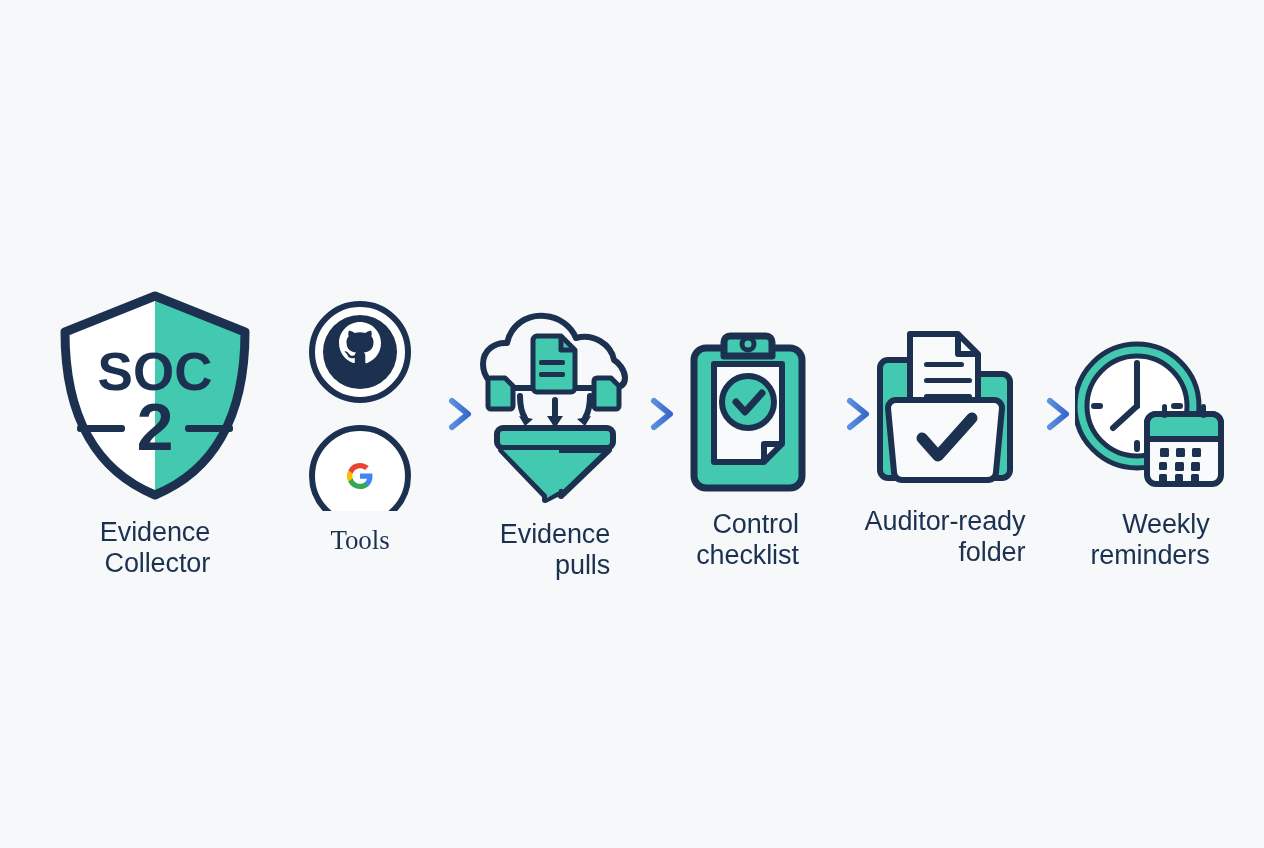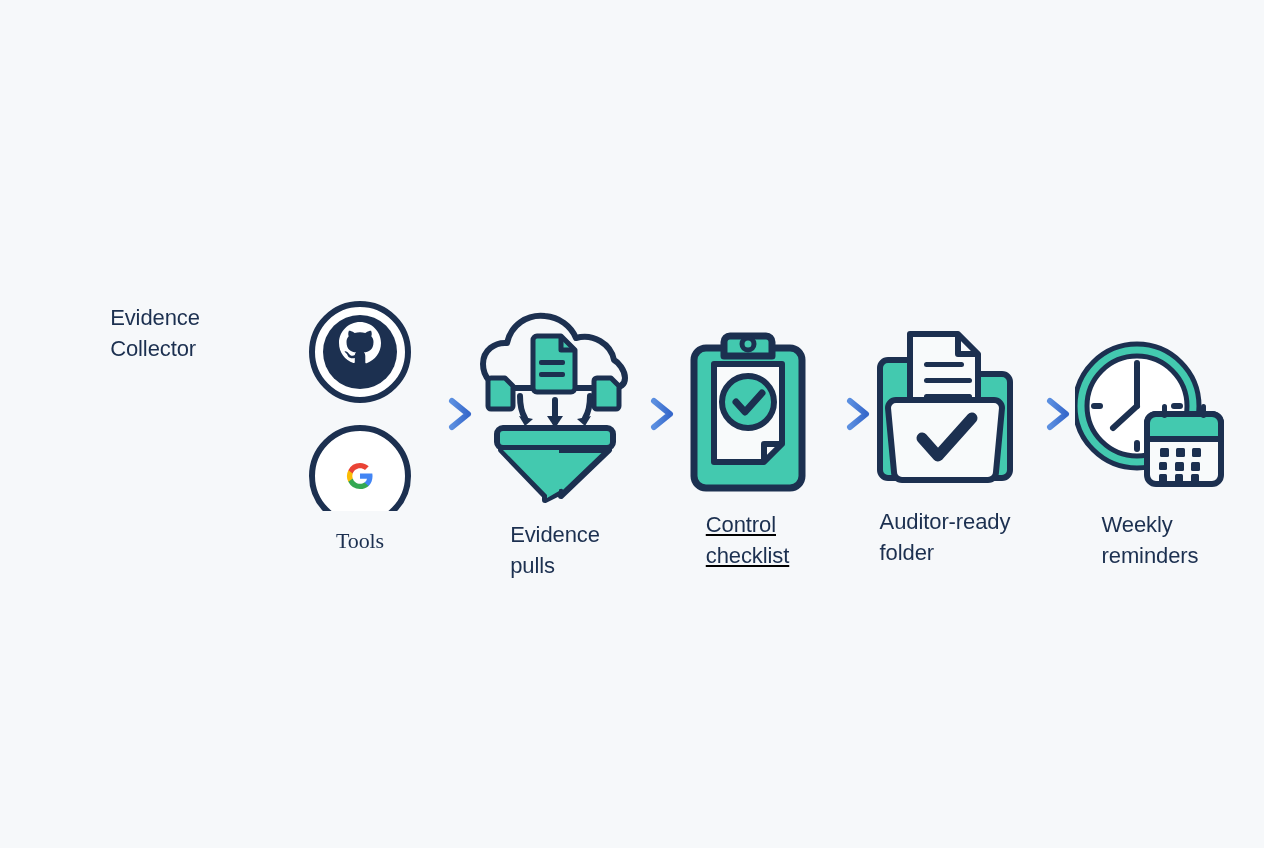--- a/index.html
+++ b/index.html
@@ -35,33 +35,33 @@
     flex-direction: column;
     align-items: center;
   }
   .node-art {
     display: flex;
     align-items: center;
     justify-content: center;
   }
   .node-label {
     margin-top: 14px;
-    font-size: 22px;
+    font-size: 27px;
     line-height: 31px;
     color: #1c3050;
-    text-align: left;
+    text-align: right;
     white-space: pre-line;
     letter-spacing: -0.1px;
   }
 
   
   .n-shield   { left: 40px;   top: 288px; width: 230px; }
   .n-tools    { left: 280px;  top: 296px; width: 160px; font-family: Liberation Serif, serif; }
   .n-pulls    { left: 465px;  top: 300px; width: 180px; }
-  .n-check    { left: 660px;  top: 330px; width: 175px; text-decoration: underline; }
+  .n-check    { left: 660px;  top: 330px; width: 175px; }
   .n-folder   { left: 855px;  top: 322px; width: 180px; }
   .n-clock    { left: 1060px; top: 340px; width: 180px; }
 
   
   .arrow {
     position: absolute;
     top: 392px;
     width: 56px;
     height: 44px;
   }
@@ -69,20 +69,44 @@
   .a2 { left: 622px; }
   .a3 { left: 818px; }
   .a4 { left: 1018px; }
 </style>
 </head>
 <body>
 
 <div id="flow">
 
   <div class="node n-shield">
+    <div class="node-art">
+      <svg width="200" height="215" viewBox="0 0 200 215" aria-hidden="true">
+        <defs>
+          <clipPath id="shieldClip">
+            <path d="M100 8 L190 44 C190 132 156 184 100 207 C44 184 10 132 10 44 Z"></path>
+          </clipPath>
+        </defs>
+
+        <path d="M100 8 L190 44 C190 132 156 184 100 207 C44 184 10 132 10 44 Z" fill="#ffffff"></path>
+
+        <g clip-path="url(#shieldClip)">
+          <rect x="100" y="0" width="100" height="215" fill="#43c9af"></rect>
+        </g>
+
+        <path d="M100 8 L190 44 C190 132 156 184 100 207 C44 184 10 132 10 44 Z" fill="none" stroke="#1c3050" stroke-width="9" stroke-linejoin="round"></path>
+
+        <text x="100" y="102" text-anchor="middle" font-family="Liberation Sans, sans-serif" font-size="53" font-weight="bold" fill="#1c3050">SOC</text>
+
+        <rect x="22" y="137" width="48" height="7" rx="3" fill="#1c3050"></rect>
+        <rect x="130" y="137" width="48" height="7" rx="3" fill="#1c3050"></rect>
+
+        <text x="100" y="162" text-anchor="middle" font-family="Liberation Sans, sans-serif" font-size="66" font-weight="bold" fill="#1c3050">2</text>
+      </svg>
+    </div>
     <div class="node-label">Evidence
 Collector</div>
   </div>
 
   <div class="node n-tools">
     <div class="node-art">
       <svg width="120" height="215" viewBox="0 0 120 215" aria-hidden="true">
 
         <g>
           <circle cx="60" cy="56" r="48" fill="#ffffff" stroke="#1c3050" stroke-width="6"></circle>

